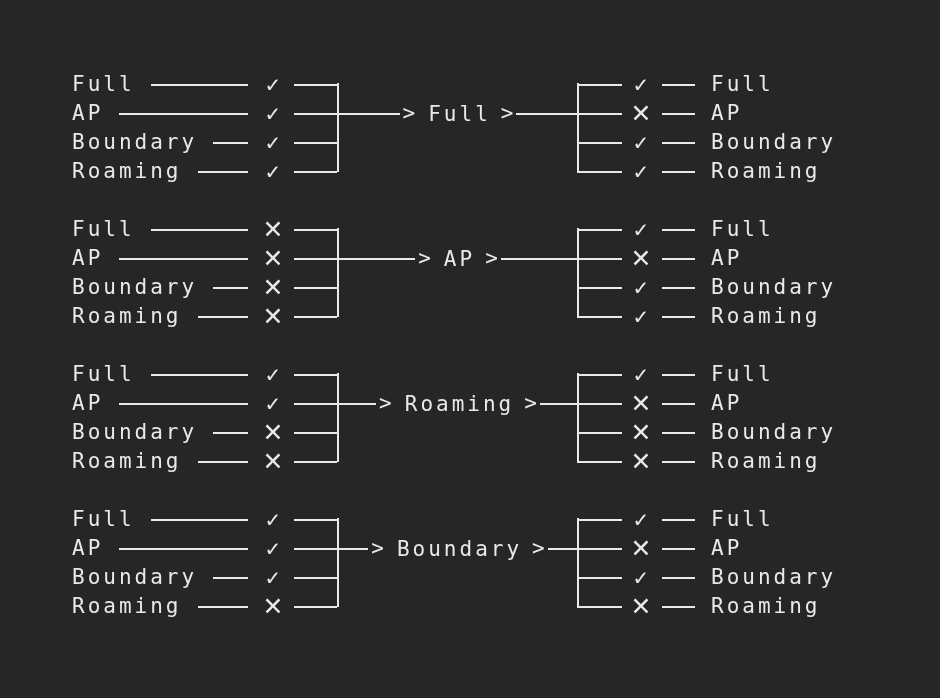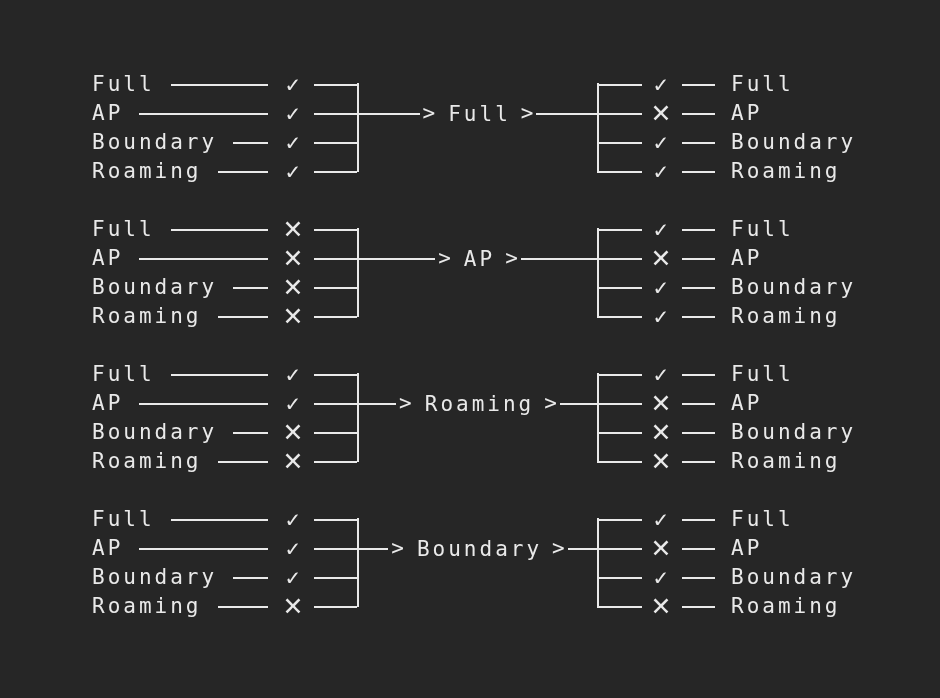--- a/index.html
+++ b/index.html
@@ -6,21 +6,21 @@
   body {
     width:940px; height:698px;
     background:#262626;
     color:#e9e9e9;
     font-family:"DejaVu Sans Mono", monospace;
     overflow:hidden;
     position:relative;
   }
   .canvas { position:absolute; inset:0; }
 
-  .group { position:absolute; left:92px; width:800px; height:117px; }
+  .group { position:absolute; left:72px; width:800px; height:117px; }
   .g0 { top:70px; } .g1 { top:215px; } .g2 { top:360px; } .g3 { top:505px; }
 
   .row { position:absolute; height:29px; display:flex; align-items:center; }
   .r0 { top:0; } .r1 { top:29px; } .r2 { top:58px; } .r3 { top:87px; }
 
   .row.left  { left:0;     width:265px; }
   .row.right { left:505px; width:290px; }
 
   .lbl {
     font-size:21px; letter-spacing:3px; white-space:pre; line-height:29px;

